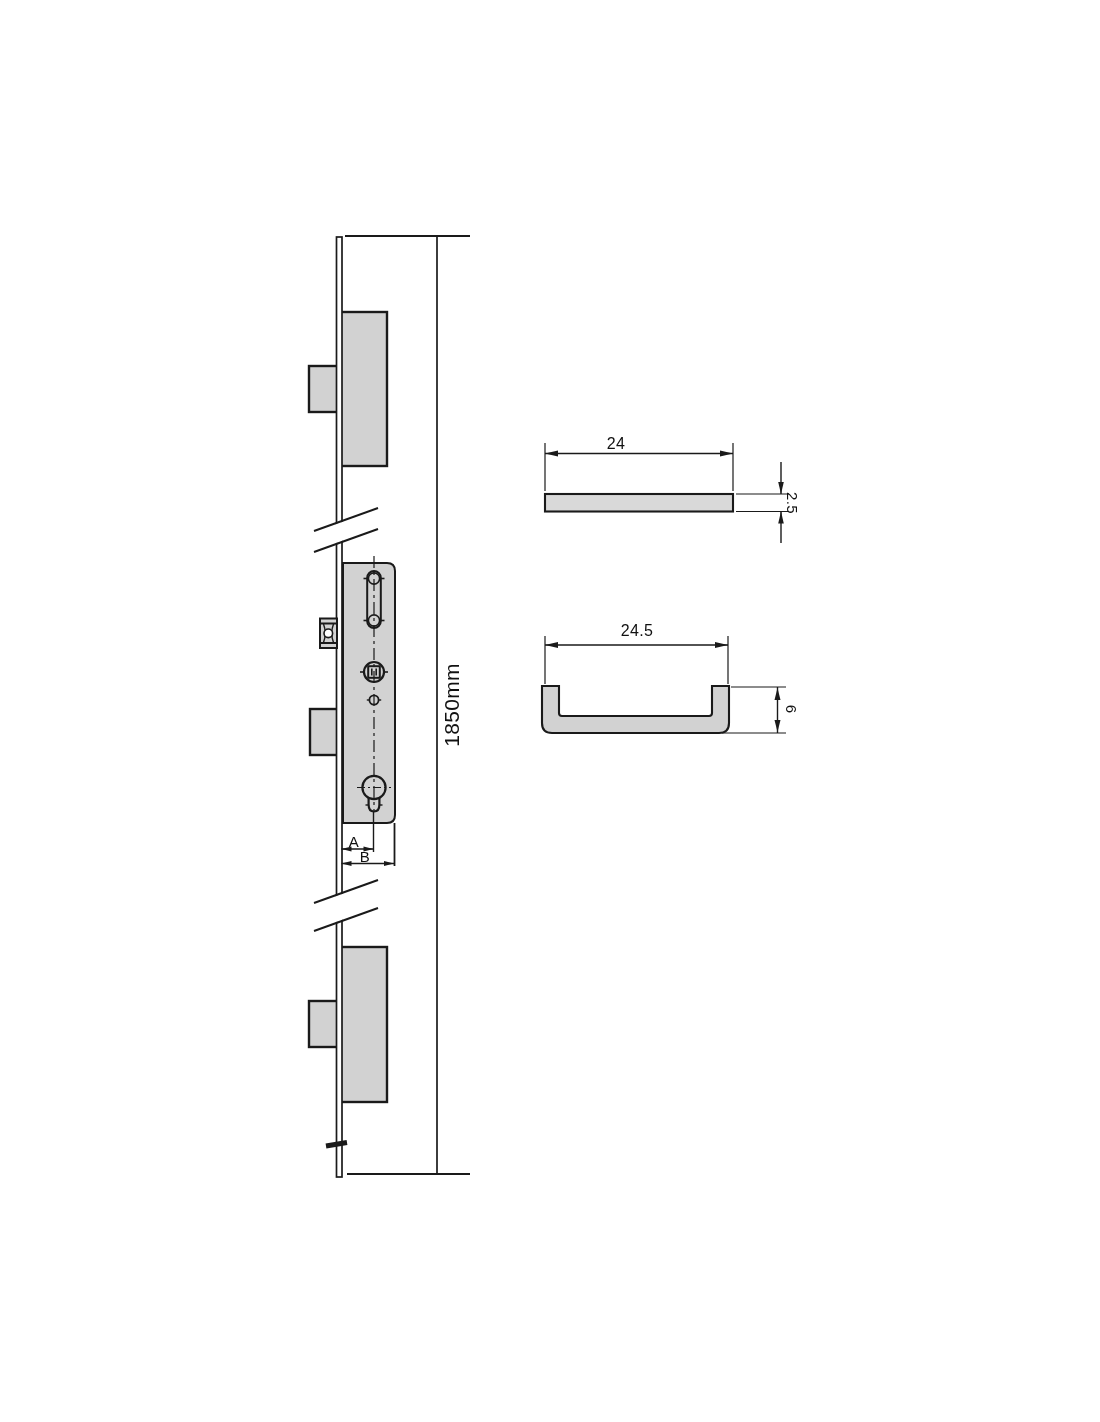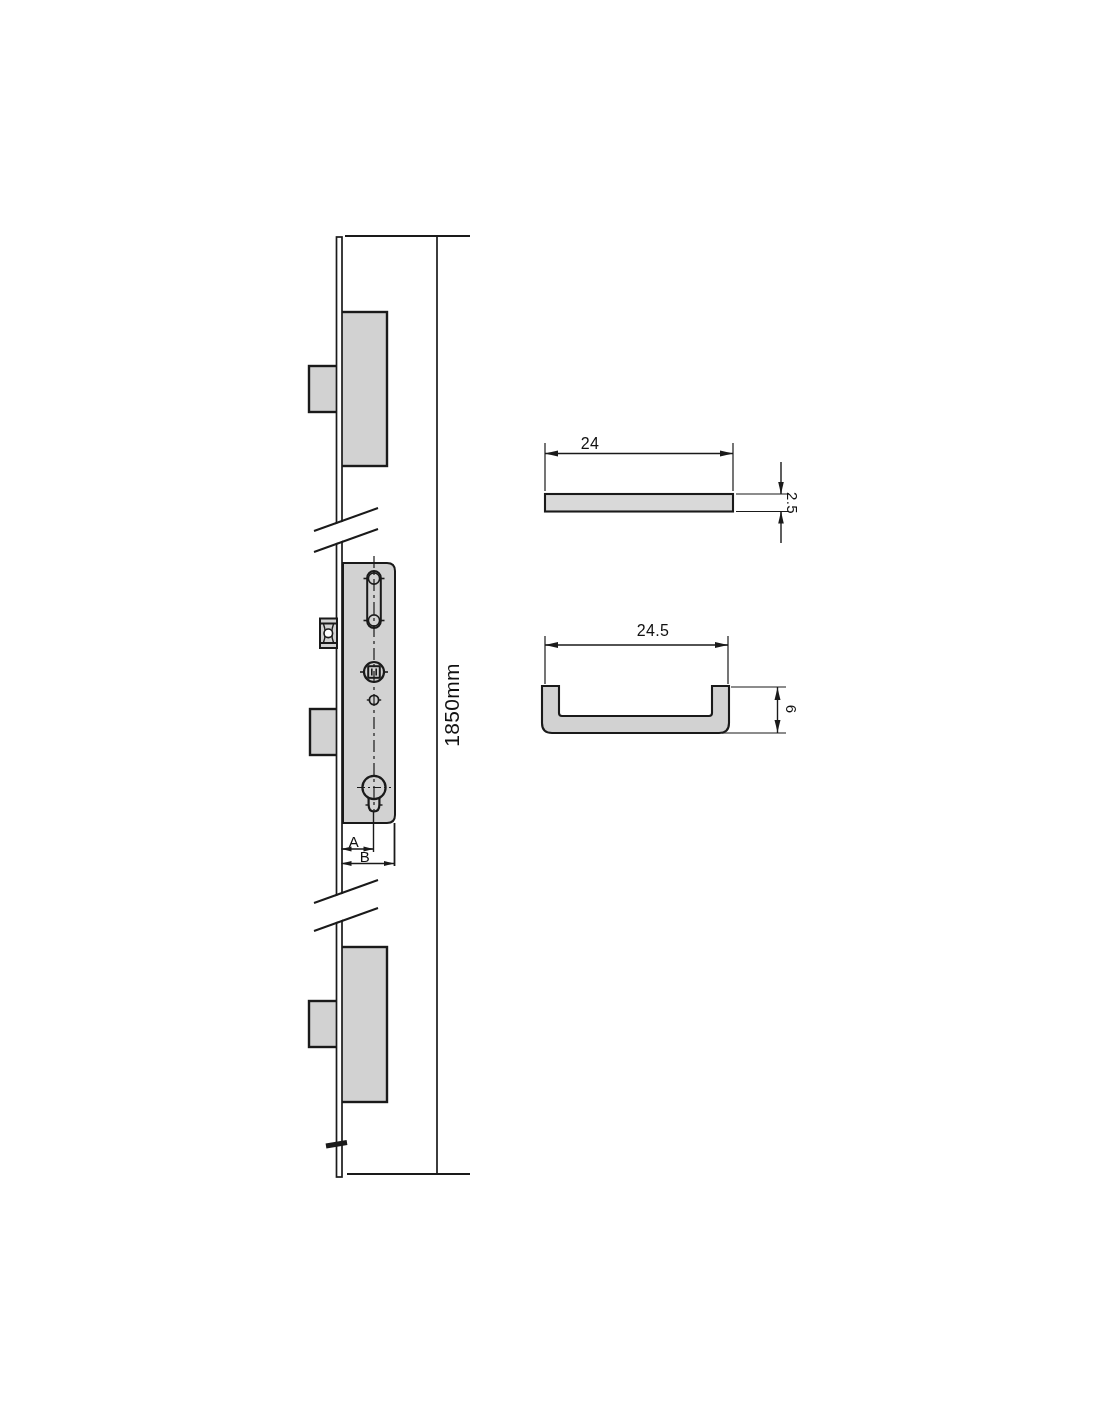--- a/index.html
+++ b/index.html
@@ -163,21 +163,21 @@
       <polygon points="777.5,732 774.5,720 780.5,720" fill="#1a1a1a" stroke="none"></polygon>
     </g>
   </svg>
 
   <div class="dim-label rot-ccw" style="left:452px; top:705px;">1850mm</div>
 
   <div class="dim-label small" style="left:354px; top:841px;">A</div>
 
   <div class="dim-label small" style="left:365px; top:856px;">B</div>
 
-  <div class="dim-label" style="left:590px; top:444px;">24</div>
+  <div class="dim-label" style="left:616px; top:444px;">24</div>
 
   <div class="dim-label small rot-cw" style="left:792px; top:503px;">2.5</div>
 
-  <div class="dim-label" style="left:637px; top:631px;margin-left:16px;">24.5</div>
+  <div class="dim-label" style="left:637px; top:631px;">24.5</div>
 
   <div class="dim-label small rot-cw" style="left:791px; top:709px;">6</div>
 
 </div>
 
 </body></html>

